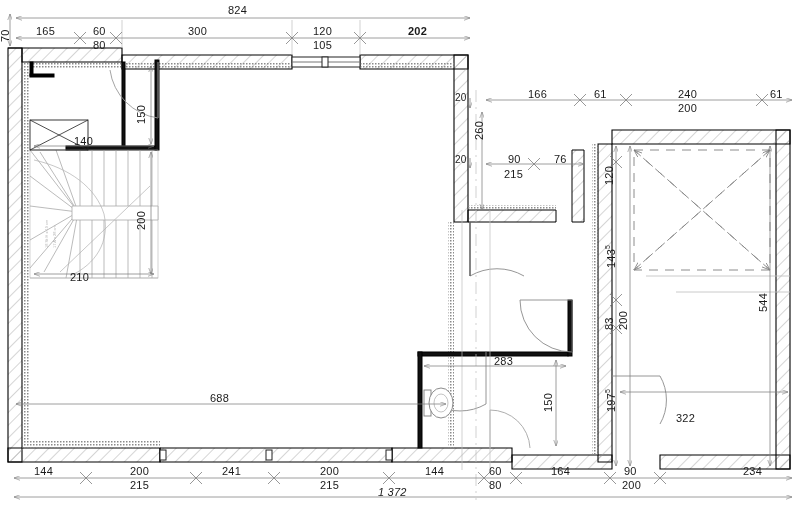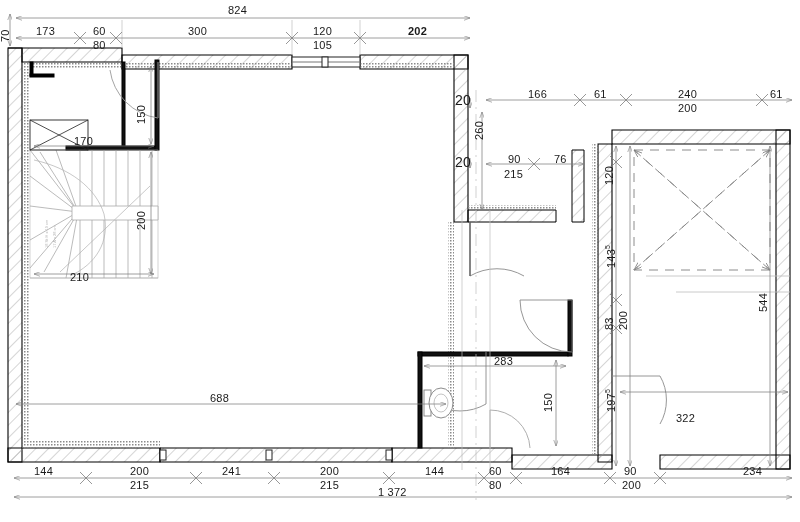--- a/index.html
+++ b/index.html
@@ -19,21 +19,21 @@
   #plan-svg { position: absolute; left: 0; top: 0; }
   .dim-label {
     position: absolute;
     font-family: "Liberation Sans", sans-serif;
     font-size: 11px;
     color: #1a1a1a;
     white-space: nowrap;
     line-height: 1;
     letter-spacing: 0.2px;
   }
-  .dim-label.small { font-size: 14px; }
+  .dim-label.small { font-size: 10px; }
   .dim-label.vert {
     transform-origin: left top;
     transform: rotate(-90deg);
   }
   .dim-label sup { font-size: 7px; vertical-align: super; }
   .stair-note {
     position: absolute;
     font-size: 4px;
     color: #b8b8b8;
     white-space: nowrap;
@@ -261,37 +261,37 @@
 
     <line x1="620" y1="392" x2="788" y2="392" marker-start="url(#arr)" marker-end="url(#ar)"></line>
 
     <line x1="424" y1="366" x2="566" y2="366" marker-start="url(#arr)" marker-end="url(#ar)"></line>
 
     <line x1="556" y1="360" x2="556" y2="446" marker-start="url(#arr)" marker-end="url(#ar)"></line>
   </g>
 </svg>
 
 <div class="dim-label" style="left:228px; top:5px;">824</div>
-<div class="dim-label" style="left:36px; top:26px;">173</div>
+<div class="dim-label" style="left:36px; top:26px;">165</div>
 <div class="dim-label" style="left:93px; top:26px;">60</div>
 <div class="dim-label" style="left:93px; top:40px;">80</div>
 <div class="dim-label" style="left:188px; top:26px;">300</div>
 <div class="dim-label" style="left:313px; top:26px;">120</div>
 <div class="dim-label" style="left:313px; top:40px;">105</div>
 <div class="dim-label" style="left:408px; top:26px;font-weight:bold;">202</div>
 <div class="dim-label vert" style="left:0px; top:42px;">70</div>
 
 <div class="dim-label" style="left:528px; top:89px;">166</div>
 <div class="dim-label" style="left:594px; top:89px;">61</div>
 <div class="dim-label" style="left:678px; top:89px;">240</div>
 <div class="dim-label" style="left:678px; top:103px;">200</div>
 <div class="dim-label" style="left:770px; top:89px;">61</div>
 
 <div class="dim-label vert" style="left:136px; top:124px;">150</div>
-<div class="dim-label" style="left:74px; top:136px;">170</div>
+<div class="dim-label" style="left:74px; top:136px;">140</div>
 <div class="dim-label vert" style="left:136px; top:230px;">200</div>
 <div class="dim-label" style="left:70px; top:272px;">210</div>
 <div class="dim-label" style="left:210px; top:393px;">688</div>
 
 <div class="dim-label small" style="left:455px; top:93px;">20</div>
 <div class="dim-label vert" style="left:474px; top:140px;">260</div>
 <div class="dim-label small" style="left:455px; top:155px;">20</div>
 <div class="dim-label" style="left:508px; top:154px;">90</div>
 <div class="dim-label" style="left:504px; top:169px;">215</div>
 <div class="dim-label" style="left:554px; top:154px;">76</div>
@@ -313,18 +313,18 @@
 <div class="dim-label" style="left:222px; top:466px;">241</div>
 <div class="dim-label" style="left:320px; top:466px;">200</div>
 <div class="dim-label" style="left:320px; top:480px;">215</div>
 <div class="dim-label" style="left:425px; top:466px;">144</div>
 <div class="dim-label" style="left:489px; top:466px;">60</div>
 <div class="dim-label" style="left:489px; top:480px;">80</div>
 <div class="dim-label" style="left:551px; top:466px;">164</div>
 <div class="dim-label" style="left:624px; top:466px;">90</div>
 <div class="dim-label" style="left:622px; top:480px;">200</div>
 <div class="dim-label" style="left:743px; top:466px;">234</div>
-<div class="dim-label" style="left:378px; top:487px;">1 372</div>
+<div class="dim-label" style="left:378px; top:487px;font-style:italic;">1 372</div>
 
 <div class="stair-note" style="left:44px; top:248px; transform:rotate(-90deg);">18 St H x 19 cm</div>
 <div class="stair-note" style="left:52px; top:248px; transform:rotate(-90deg);">17 A x 28 cm</div>
 
 </div>
 
 </body></html>

